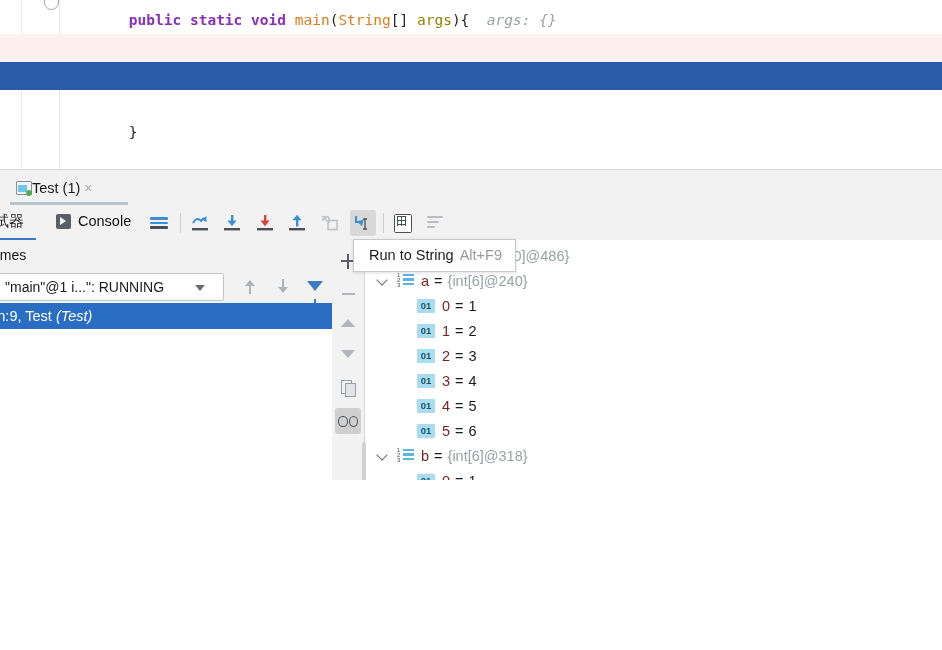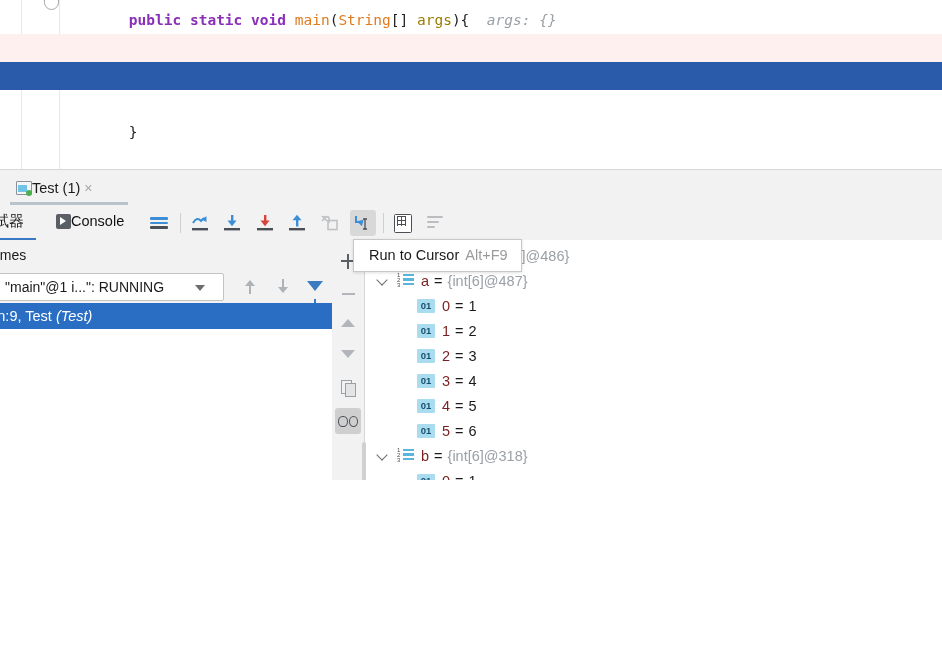--- a/index.html
+++ b/index.html
@@ -241,20 +241,21 @@
     position: absolute;
     left: -8px; top: 33px;
     width: 44px; height: 2px;
     background: #3b78c4;
   }
   .tb-console {
     position: absolute;
     left: 56px; top: 8px;
     display: flex;
     align-items: center;
+    gap: 7px;
   }
   .console-icon {
     width: 15px; height: 15px;
     background: #5a5f66;
     border-radius: 2px;
     position: relative;
   }
   .console-icon:after {
     content: "";
     position: absolute;
@@ -775,21 +776,21 @@
             <span class="badge-arr">
               <span class="nums">1<br>2<br>3</span>
               <span class="bars">
                 <i></i>
                 <i></i>
                 <i></i>
               </span>
             </span>
             <span class="vname">a</span>
             <span class="veq">=</span>
-            <span class="vref">{int[6]@487}</span>
+            <span class="vref">{int[6]@240}</span>
           </span>
         </div>
         <div class="var-row" style="top: 53px;">
           <span style="position: absolute; left: 52px; display: flex; align-items: center;">
             <span class="badge-01">01</span>
             <span class="vname">0</span>
             <span class="veq">=</span>
             <span class="vval">1</span>
           </span>
         </div>
@@ -894,19 +895,19 @@
             <span class="badge-01">01</span>
             <span class="vname">5</span>
             <span class="veq">=</span>
             <span class="vval">6</span>
           </span>
         </div>
       </div>
     <div class="vars-scroll"></div>
 
     <div class="tooltip">
-      <span>Run to Cursor</span><span class="shortcut">Alt+F9</span>
+      <span>Run to String</span><span class="shortcut">Alt+F9</span>
     </div>
 
   </div>
 
   <div class="bottom-fill"></div>
 </div>
 
 </body></html>

